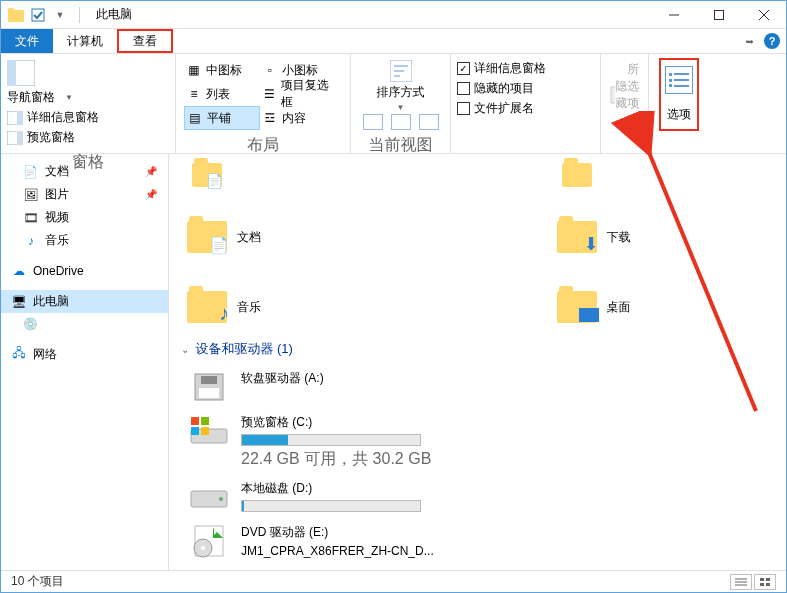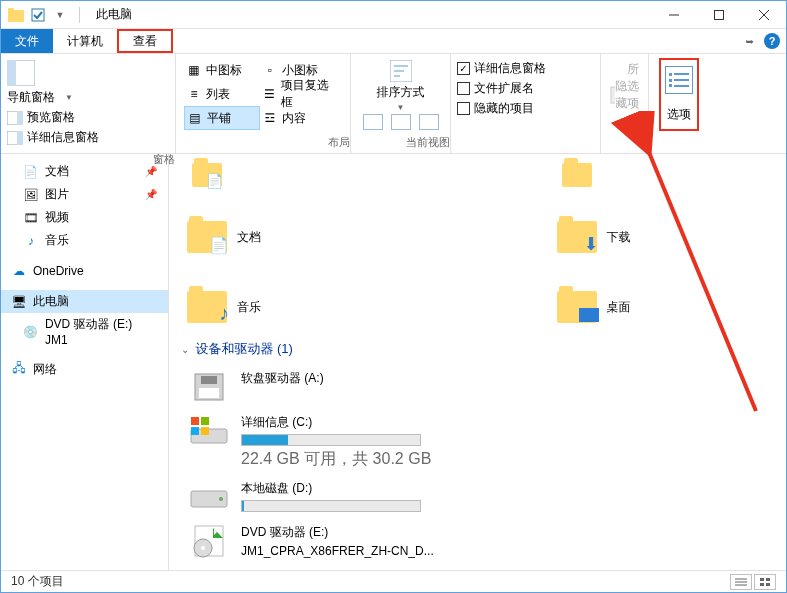--- a/index.html
+++ b/index.html
@@ -15,21 +15,21 @@
 .tabrow { height: 25px; display: flex; align-items: stretch; background: #fff; border-bottom: 1px solid #e1e1e1; }
 .tab { padding: 0 14px; display: flex; align-items: center; font-size: 12px; }
 .tab.file { background: #1979ca; color: #fff; }
 .tab.view { border: 2px solid #e8311e; }
 .tabrow-right { margin-left: auto; display: flex; align-items: center; padding-right: 6px; gap: 10px; }
 .help-icon { width: 16px; height: 16px; border-radius: 50%; background: #1979ca; color: #fff; display: flex; align-items: center; justify-content: center; font-size: 11px; font-weight: bold; }
 
 .ribbon { height: 100px; display: flex; background: #fff; border-bottom: 1px solid #e1e1e1; }
 .rgroup { border-right: 1px solid #e1e1e1; display: flex; flex-direction: column; }
 .rgroup-body { flex: 1; display: flex; padding: 4px 8px; }
-.rgroup-label { height: 18px; text-align: right; font-size: 11px; color: #666; }
+.rgroup-label { height: 18px; text-align: center; font-size: 16px; color: #666; }
 
 .panes-group { width: 175px; }
 .panes-body { flex-direction: column; justify-content: flex-start; gap: 3px; padding: 6px; }
 .pane-main { display: flex; align-items: center; gap: 4px; }
 .pane-sub { display: flex; align-items: center; gap: 4px; font-size: 12px; }
 .pane-icon { width: 16px; height: 16px; display: inline-flex; align-items: center; justify-content: center; }
 
 .layout-group { width: 175px; }
 .layout-body { flex-wrap: wrap; }
 .layout-item { width: 76px; height: 24px; display: flex; align-items: center; gap: 4px; font-size: 12px; padding-left: 2px; }
@@ -155,33 +155,33 @@
           </svg>
       </div>
       <div style="display:flex;align-items:center;gap:10px">
         <span>导航窗格</span>
         <span style="font-size:8px;color:#666">▼</span>
       </div>
       <div class="pane-sub">
         <span class="pane-icon">
             <svg width="16" height="14">
               <rect width="16" height="14" fill="#fff" stroke="#8fa8c8"></rect>
-              <rect x="10" width="6" height="14" fill="#cde"></rect>
+              <rect x="10" width="6" height="14" fill="#c9ddf2"></rect>
             </svg>
           </span>
-        <span>预览窗格</span>
+        <span>详细信息窗格</span>
       </div>
       <div class="pane-sub">
         <span class="pane-icon">
             <svg width="16" height="14">
               <rect width="16" height="14" fill="#fff" stroke="#8fa8c8"></rect>
-              <rect x="10" width="6" height="14" fill="#c9ddf2"></rect>
+              <rect x="10" width="6" height="14" fill="#cde"></rect>
             </svg>
           </span>
-        <span>详细信息窗格</span>
+        <span>预览窗格</span>
       </div>
     </div>
     <div class="rgroup-label">窗格</div>
   </div>
 
   <div class="rgroup layout-group">
     <div class="rgroup-body layout-body" style="flex-wrap:wrap;align-content:flex-start">
       <div class="layout-item">
           <span class="layout-icon">▦</span>
           <span>中图标</span>
@@ -232,25 +232,25 @@
   </div>
 
   <div class="rgroup showhide-group">
     <div class="rgroup-body showhide-body">
       <div class="cb-row">
           <span class="cb">✓</span>
           <span>详细信息窗格</span>
         </div>
       <div class="cb-row">
           <span class="cb"></span>
-          <span>文件扩展名</span>
+          <span>隐藏的项目</span>
         </div>
       <div class="cb-row">
           <span class="cb"></span>
-          <span>隐藏的项目</span>
+          <span>文件扩展名</span>
         </div>
     </div>
   </div>
 
   <div class="rgroup hide-group">
     <div class="rgroup-body hide-body">
       <svg width="24" height="24">
           <rect x="2" y="4" width="20" height="16" fill="#eee" stroke="#ccc"></rect>
         </svg>
       <span>隐藏</span>
@@ -308,21 +308,20 @@
         <span class="sb-icon" style="color:#0078d7">☁</span>
         <span>OneDrive</span>
       </div>
     <div style="height:8px"></div>
     <div class="sb-item selected" style="padding-left:10px">
         <span class="sb-icon">🖥</span>
         <span>此电脑</span>
       </div>
     <div class="sb-item">
         <span class="sb-icon">💿</span>
-        <span>DVD 驱动器 (E:) JM1</span>
       </div>
     <div style="height:8px"></div>
     <div class="sb-item" style="padding-left:10px">
         <span class="sb-icon" style="color:#0078d7">🖧</span>
         <span>网络</span>
       </div>
   </div>
 
   <div class="main">
     <div class="icon-row" style="margin-bottom:18px">
@@ -400,21 +399,21 @@
         <div class="drive-icon">
             <svg width="40" height="32">
               <rect x="2" y="14" width="36" height="14" fill="#d9d9d9" stroke="#aaa" rx="2"></rect>
               <rect x="2" y="2" width="8" height="8" fill="#f25022"></rect>
               <rect x="12" y="2" width="8" height="8" fill="#7fba00"></rect>
               <rect x="2" y="12" width="8" height="8" fill="#00a4ef" opacity="0.9"></rect>
               <rect x="12" y="12" width="8" height="8" fill="#ffb900" opacity="0.9"></rect>
             </svg>
           </div>
         <div class="drive-info">
-          <span class="file-name">详细信息 (C:)</span>
+          <span class="file-name">预览窗格 (C:)</span>
           <div class="bar">
               <div class="bar-fill" style="width:26%"></div>
             </div>
           <span class="file-sub">22.4 GB 可用，共 30.2 GB</span>
         </div>
       </div>
       <div class="drive-item">
         <div class="drive-icon">
             <svg width="40" height="28">
               <rect x="2" y="8" width="36" height="16" fill="#d9d9d9" stroke="#aaa" rx="2"></rect>

